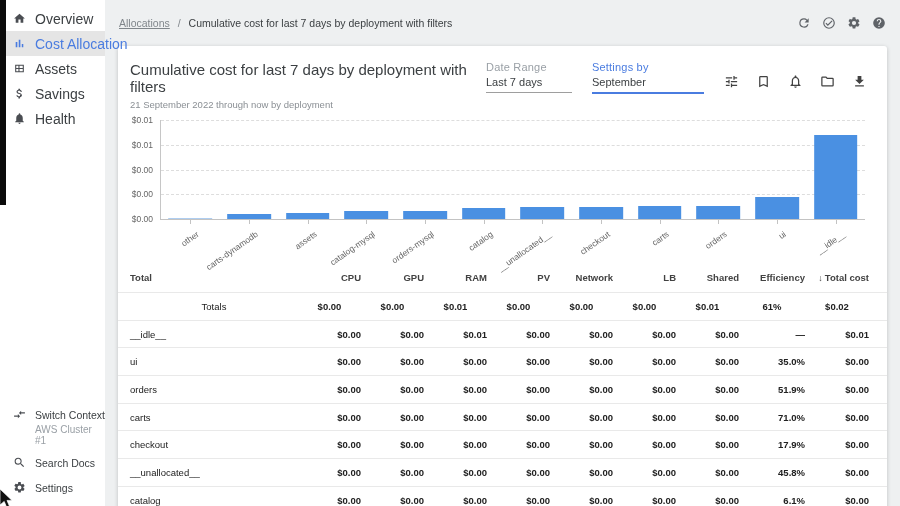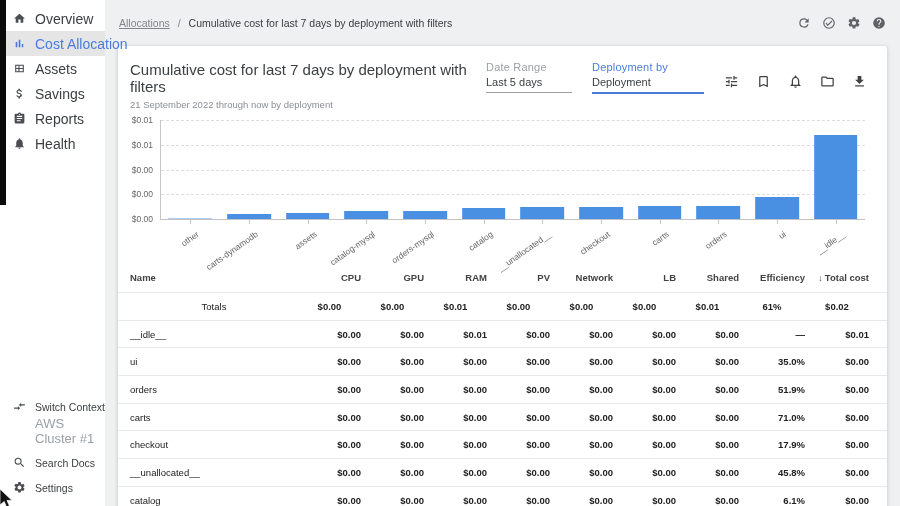--- a/index.html
+++ b/index.html
@@ -20,21 +20,21 @@
   .nav-item { display:flex; align-items:center; height:25px; padding-left:13px; gap:9px; cursor:pointer; }
   .nav-item .nav-icon { width:13px; height:13px; color:#4a4d52; flex:0 0 13px; }
   .nav-item .nav-label { font-size:14px; color:#3c4043; white-space:nowrap; }
   .nav-item.active { background:#e5e5e5; }
   .nav-item.active .nav-label { color:#4a7ce0; }
   .nav-item.active .nav-icon { color:#4a7ce0; }
   .sidebar-footer { position:absolute; left:0; bottom:6px; width:100%; }
   .foot-item { display:flex; align-items:center; min-height:25px; padding-left:13px; gap:9px; cursor:pointer; }
   .foot-item .nav-icon { width:13px; height:13px; color:#4a4d52; flex:0 0 13px; }
   .foot-item .nav-label { font-size:10.5px; color:#3c4043; white-space:nowrap; }
-  .foot-item .sub { font-size:13px; color:#9aa0a6; margin-top:1px; }
+  .foot-item .sub { font-size:10px; color:#9aa0a6; margin-top:1px; }
   .foot-item.two-line { align-items:flex-start; padding-top:4px; padding-bottom:4px;margin-top:47px; }
   .foot-item.two-line .nav-icon { margin-top:3px; }
 
   
   .main { position:absolute; left:105px; top:0; right:0; bottom:0; }
   .topbar { height:46px; display:flex; align-items:center; padding:0 14px; }
   .breadcrumb { font-size:10.5px; }
   .breadcrumb .parent { color:#80868b; cursor:pointer;text-decoration:underline; }
   .breadcrumb .sep { color:#80868b; margin:0 5px; }
   .breadcrumb .current { color:#3c4043; }
@@ -117,28 +117,20 @@
       <span class="nav-icon">
         <svg viewBox="0 0 24 24" fill="currentColor">
             <path d="M11.8 10.9c-2.27-.59-3-1.2-3-2.15 0-1.09 1.01-1.85 2.7-1.85 1.78 0 2.44.85 2.5 2.1h2.21c-.07-1.72-1.12-3.3-3.21-3.81V3h-3v2.16c-1.94.42-3.5 1.68-3.5 3.61 0 2.31 1.91 3.46 4.7 4.13 2.5.6 3 1.48 3 2.41 0 .69-.49 1.79-2.7 1.79-2.06 0-2.87-.92-2.98-2.1H6.32c.12 2.19 1.76 3.42 3.68 3.83V21h3v-2.15c1.95-.37 3.5-1.5 3.5-3.55 0-2.84-2.43-3.81-4.7-4.4z"></path>
           </svg>
         </span>
       <span class="nav-label">Savings</span>
     </div>
     <div class="nav-item">
       <span class="nav-icon">
         <svg viewBox="0 0 24 24" fill="currentColor">
-            <path d="M19 3h-4.18C14.4 1.84 13.3 1 12 1s-2.4.84-2.82 2H5a2 2 0 0 0-2 2v14a2 2 0 0 0 2 2h14a2 2 0 0 0 2-2V5a2 2 0 0 0-2-2zm-7 0c.55 0 1 .45 1 1s-.45 1-1 1-1-.45-1-1 .45-1 1-1zm2 14H7v-2h7v2zm3-4H7v-2h10v2zm0-4H7V7h10v2z"></path>
-          </svg>
-        </span>
-      <span class="nav-label">Reports</span>
-    </div>
-    <div class="nav-item">
-      <span class="nav-icon">
-        <svg viewBox="0 0 24 24" fill="currentColor">
             <path d="M12 22c1.1 0 2-.9 2-2h-4c0 1.1.9 2 2 2zm6-6v-5c0-3.07-1.64-5.64-4.5-6.32V4a1.5 1.5 0 0 0-3 0v.68C7.63 5.36 6 7.92 6 11v5l-2 2v1h16v-1l-2-2z"></path>
           </svg>
         </span>
       <span class="nav-label">Health</span>
     </div>
   </nav>
 
   <div class="sidebar-footer">
     <div class="foot-item two-line">
       <span class="nav-icon">
@@ -203,25 +195,25 @@
 
   <section class="card">
     <div class="card-header">
       <div>
         <h1 class="page-title">Cumulative cost for last 7 days by deployment with filters</h1>
         <div class="page-subtitle">21 September 2022 through now by deployment</div>
       </div>
       <div class="controls">
         <div class="field date">
           <span class="flabel">Date Range</span>
-          <span class="fvalue">Last 5 days</span>
+          <span class="fvalue">Last 7 days</span>
         </div>
         <div class="field agg">
-          <span class="flabel">Deployment by</span>
-          <span class="fvalue">Deployment</span>
+          <span class="flabel">Settings by</span>
+          <span class="fvalue">September</span>
         </div>
         <div class="toolbar">
           <button class="icon-btn">
             <svg viewBox="0 0 24 24" fill="currentColor">
                 <path d="M3 17v2h6v-2H3zM3 5v2h10V5H3zm10 16v-2h8v-2h-8v-2h-2v6h2zM7 9v2H3v2h4v2h2V9H7zm14 4v-2H11v2h10zm-6-4h2V7h4V5h-4V3h-2v6z"></path>
               </svg>
             </button>
           <button class="icon-btn">
             <svg viewBox="0 0 24 24" fill="currentColor">
                 <path d="M17 3H7a2 2 0 0 0-2 2v16l7-3 7 3V5a2 2 0 0 0-2-2zm0 15l-5-2.18L7 18V5h10v13z"></path>
@@ -291,21 +283,21 @@
           <div class="xtick" style="left: 87.5%;"></div>
           <div class="xlabel" style="left: calc(87.5% + 5px);">ui</div>
           <div class="bar" style="left: 95.8333%; height: 84px; background: rgb(74, 144, 226);"></div>
           <div class="xtick" style="left: 95.8333%;"></div>
           <div class="xlabel" style="left: calc(95.8333% + 5px);">__idle__</div>
         </div>
     </div>
 
     <div class="table" id="table">
         <div class="trow thead">
-          <div class="tcell name">Name</div>
+          <div class="tcell name">Total</div>
           <div class="tcell">CPU</div>
           <div class="tcell">GPU</div>
           <div class="tcell">RAM</div>
           <div class="tcell">PV</div>
           <div class="tcell">Network</div>
           <div class="tcell">LB</div>
           <div class="tcell">Shared</div>
           <div class="tcell">Efficiency</div>
           <div class="tcell"><span class="sort-arrow">↓</span>Total cost</div>
         </div>

